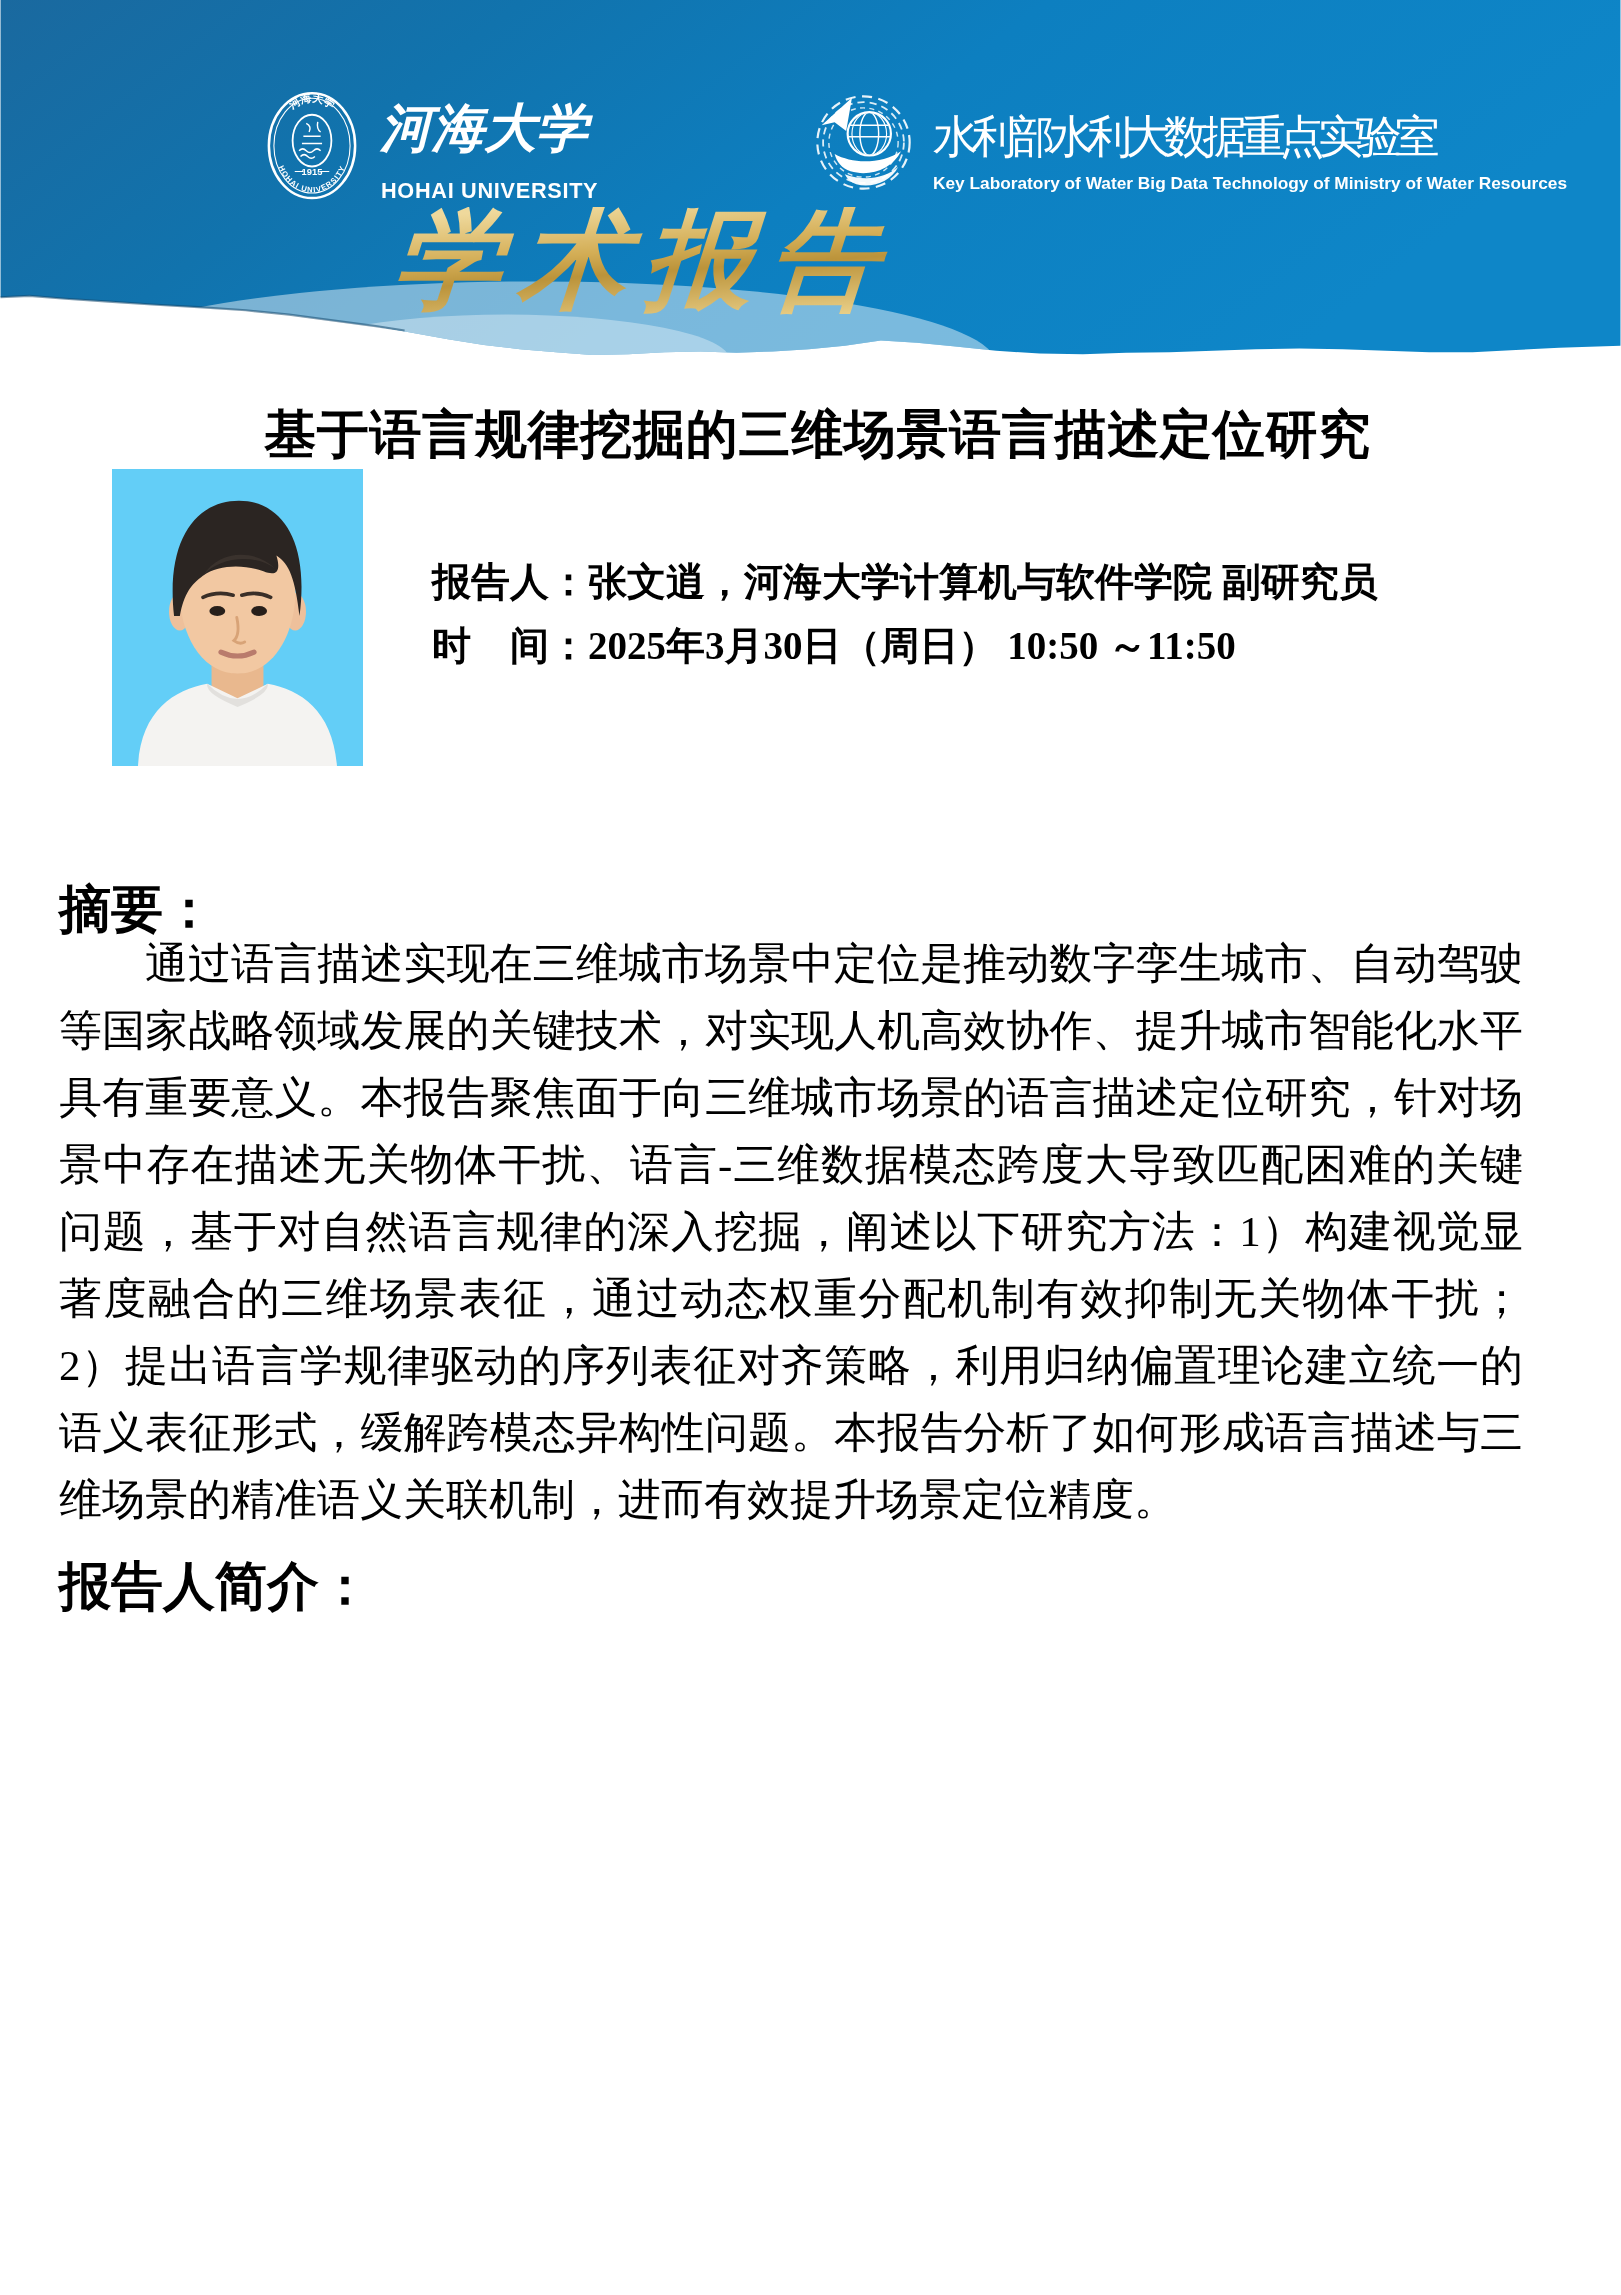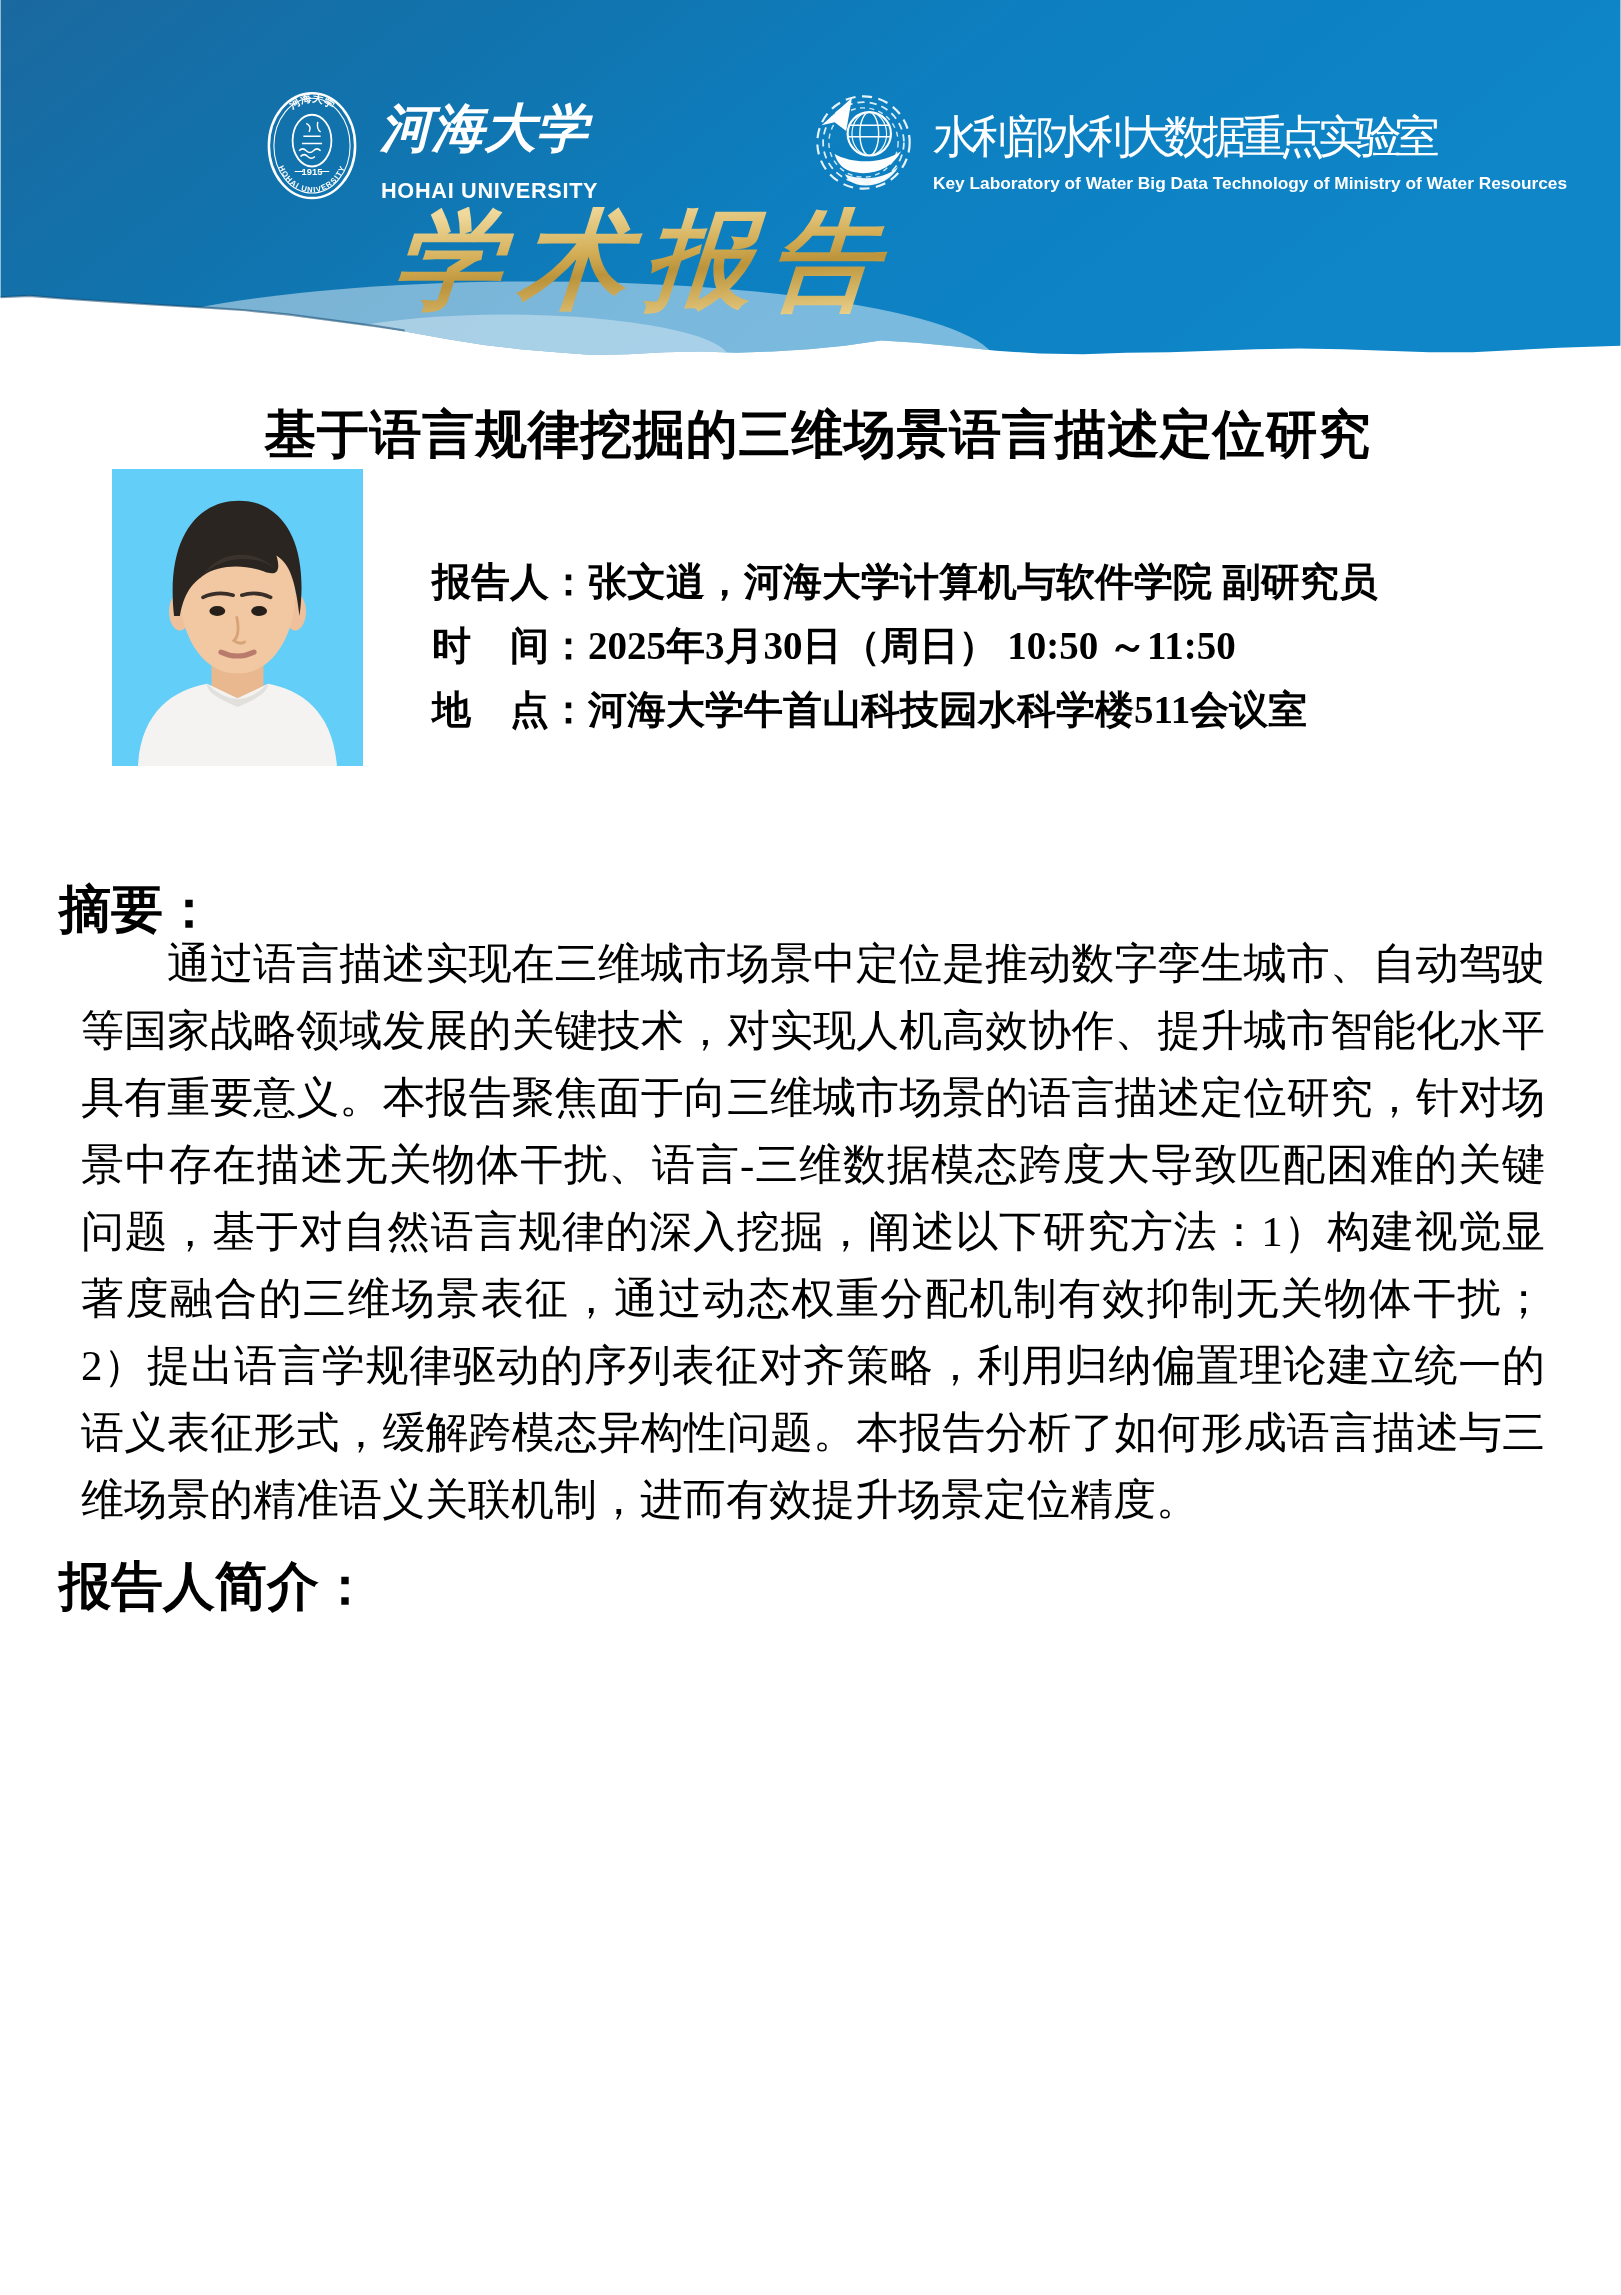--- a/index.html
+++ b/index.html
@@ -71,21 +71,21 @@
   .sec-heading {
     position:absolute; left:59px;
     font-family:"Liberation Sans","DejaVu Sans",sans-serif;
     font-size:52px; font-weight:bold; color:#000; white-space:nowrap;
   }
   .heading-abstract { top:875px; }
   .heading-bio { top:1552px; }
   .body-text {
     position:absolute; left:59px; width:1464px;
     font-size:43px; line-height:67px; color:#000;
-    text-align:justify; text-indent:2em; word-break:break-all;margin-left:22px;
+    text-align:justify; text-indent:2em; word-break:break-all;
   }
   .body-abstract { top:930px; }
   .body-bio { top:1615px; }
 </style>
 </head>
 <body>
 
 <div class="page">
 
   <div class="header">
@@ -181,23 +181,20 @@
     </svg>
   </div>
 
   <div class="info">
     <div class="info-row">
       <span class="info-label">报告人：</span><span class="info-value">张文逍，河海大学计算机与软件学院 副研究员</span>
     </div>
     <div class="info-row">
       <span class="info-label">时　间：</span><span class="info-value">2025年3月30日（周日） 10:50 ～11:50</span>
     </div>
-    <div class="info-row">
-      <span class="info-label">地　点：</span><span class="info-value">河海大学牛首山科技园水科学楼511会议室</span>
-    </div>
   </div>
 
   <div class="sec-heading heading-abstract">摘要：</div>
   <div class="body-text body-abstract">通过语言描述实现在三维城市场景中定位是推动数字孪生城市、自动驾驶等国家战略领域发展的关键技术，对实现人机高效协作、提升城市智能化水平具有重要意义。本报告聚焦面于向三维城市场景的语言描述定位研究，针对场景中存在描述无关物体干扰、语言-三维数据模态跨度大导致匹配困难的关键问题，基于对自然语言规律的深入挖掘，阐述以下研究方法：1）构建视觉显著度融合的三维场景表征，通过动态权重分配机制有效抑制无关物体干扰；2）提出语言学规律驱动的序列表征对齐策略，利用归纳偏置理论建立统一的语义表征形式，缓解跨模态异构性问题。本报告分析了如何形成语言描述与三维场景的精准语义关联机制，进而有效提升场景定位精度。</div>
 
   <div class="sec-heading heading-bio">报告人简介：</div>
 
 </div>
 
 

